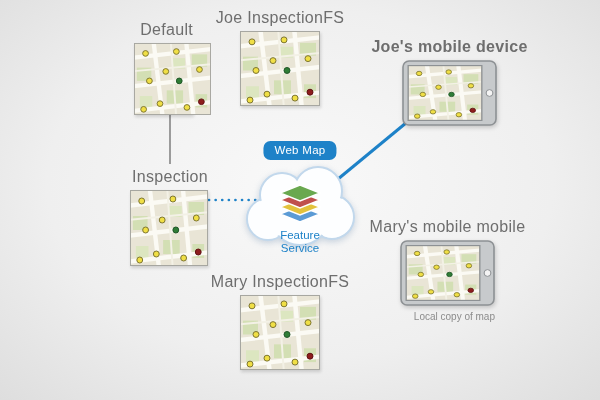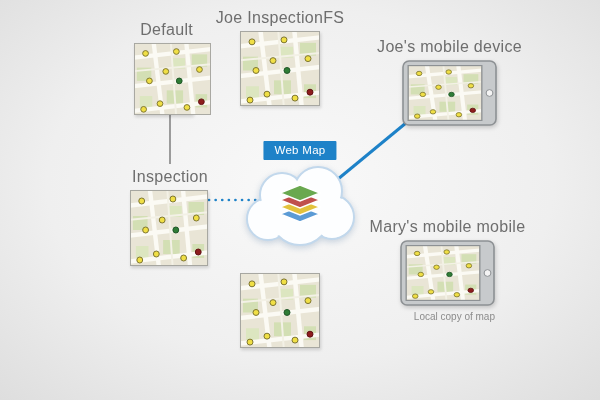--- a/index.html
+++ b/index.html
@@ -24,21 +24,21 @@
   .device-caption {
     display:inline-block; position:relative; left:50%; transform:translateX(-50%);
     white-space:nowrap; font-size:10px; color: var(--caption-gray, #8c8c8c); margin-top:3px;
   }
   .cloud-wrap { position:absolute; left:238px; top:155px; width:124px; height:100px; z-index:1; }
   .cloud-wrap > svg { display:block; filter: drop-shadow(0 2px 3px rgba(110,140,175,.35)); }
   .webmap-badge {
     position:absolute; left:50%; top:-14px; transform:translateX(-50%);
     background: var(--accent-blue, #1e82c8); color:#fff;
     font-size:11.5px; letter-spacing:.3px; padding:3px 11px 4px;
-    border-radius:1px; white-space:nowrap; z-index:2;
+    border-radius:7px; white-space:nowrap; z-index:2;
   }
   .service-label {
     position:absolute; left:50%; bottom:0; transform:translateX(-50%);
     width:62px; text-align:center; color: var(--accent-blue, #1e82c8);
     font-size:11.5px; line-height:1.15; z-index:2;
   }
 </style>
 </head>
 <body>
 
@@ -107,28 +107,29 @@
 <div class="node" style="left:130px; top:143px; width:78px;margin-top:25px;">
   <div class="node-label">Inspection</div>
   <div class="map-thumb">
     <svg width="78" height="76" viewBox="0 0 80 76" preserveAspectRatio="none">
         <use href="#map-art"></use>
       </svg>
   </div>
 </div>
 
 <div class="node" style="left:240px; top:273px; width:80px;">
+  <div class="node-label">Mary InspectionFS</div>
   <div class="map-thumb">
     <svg width="80" height="75" viewBox="0 0 80 76" preserveAspectRatio="none">
         <use href="#map-art"></use>
       </svg>
   </div>
 </div>
 
-<div class="node" style="left:402px; top:38px; width:95px;">
+<div class="node" style="left:402px; top:38px; width:95px;font-weight:bold;">
   <div class="node-label">Joe's mobile device</div>
   <div class="device">
     <svg width="95" height="66" viewBox="0 0 95 66">
       <rect x="1" y="1" width="93" height="64" rx="6" fill="#c7cacc" stroke="#8d9194" stroke-width="1.6"></rect>
       <svg x="6" y="5.5" width="74" height="55" viewBox="0 0 80 76" preserveAspectRatio="none">
           <use href="#map-art"></use>
         </svg>
       <rect x="6" y="5.5" width="74" height="55" fill="none" stroke="#8d9194" stroke-width="1"></rect>
       <circle cx="87.5" cy="33" r="3.4" fill="#f4f4f4" stroke="#8d9194" stroke-width="1"></circle>
     </svg>
@@ -167,13 +168,14 @@
       <circle cx="80" cy="36" r="22.5"></circle>
       <circle cx="62" cy="60" r="28.5"></circle>
     </g>
     <g stroke="#ffffff" stroke-width="1.5">
       <path d="M62 51 L82 59 L62 67 L42 59 Z" fill="#5b9bd5"></path>
       <path d="M62 44 L82 52 L62 60 L42 52 Z" fill="#e3c23c"></path>
       <path d="M62 37 L82 45 L62 53 L42 45 Z" fill="#c0504d"></path>
       <path d="M62 30 L82 38 L62 46 L42 38 Z" fill="#69a84f"></path>
     </g>
   </svg>
+  <div class="service-label">Feature Service</div>
 </div>
 
 </body></html>

